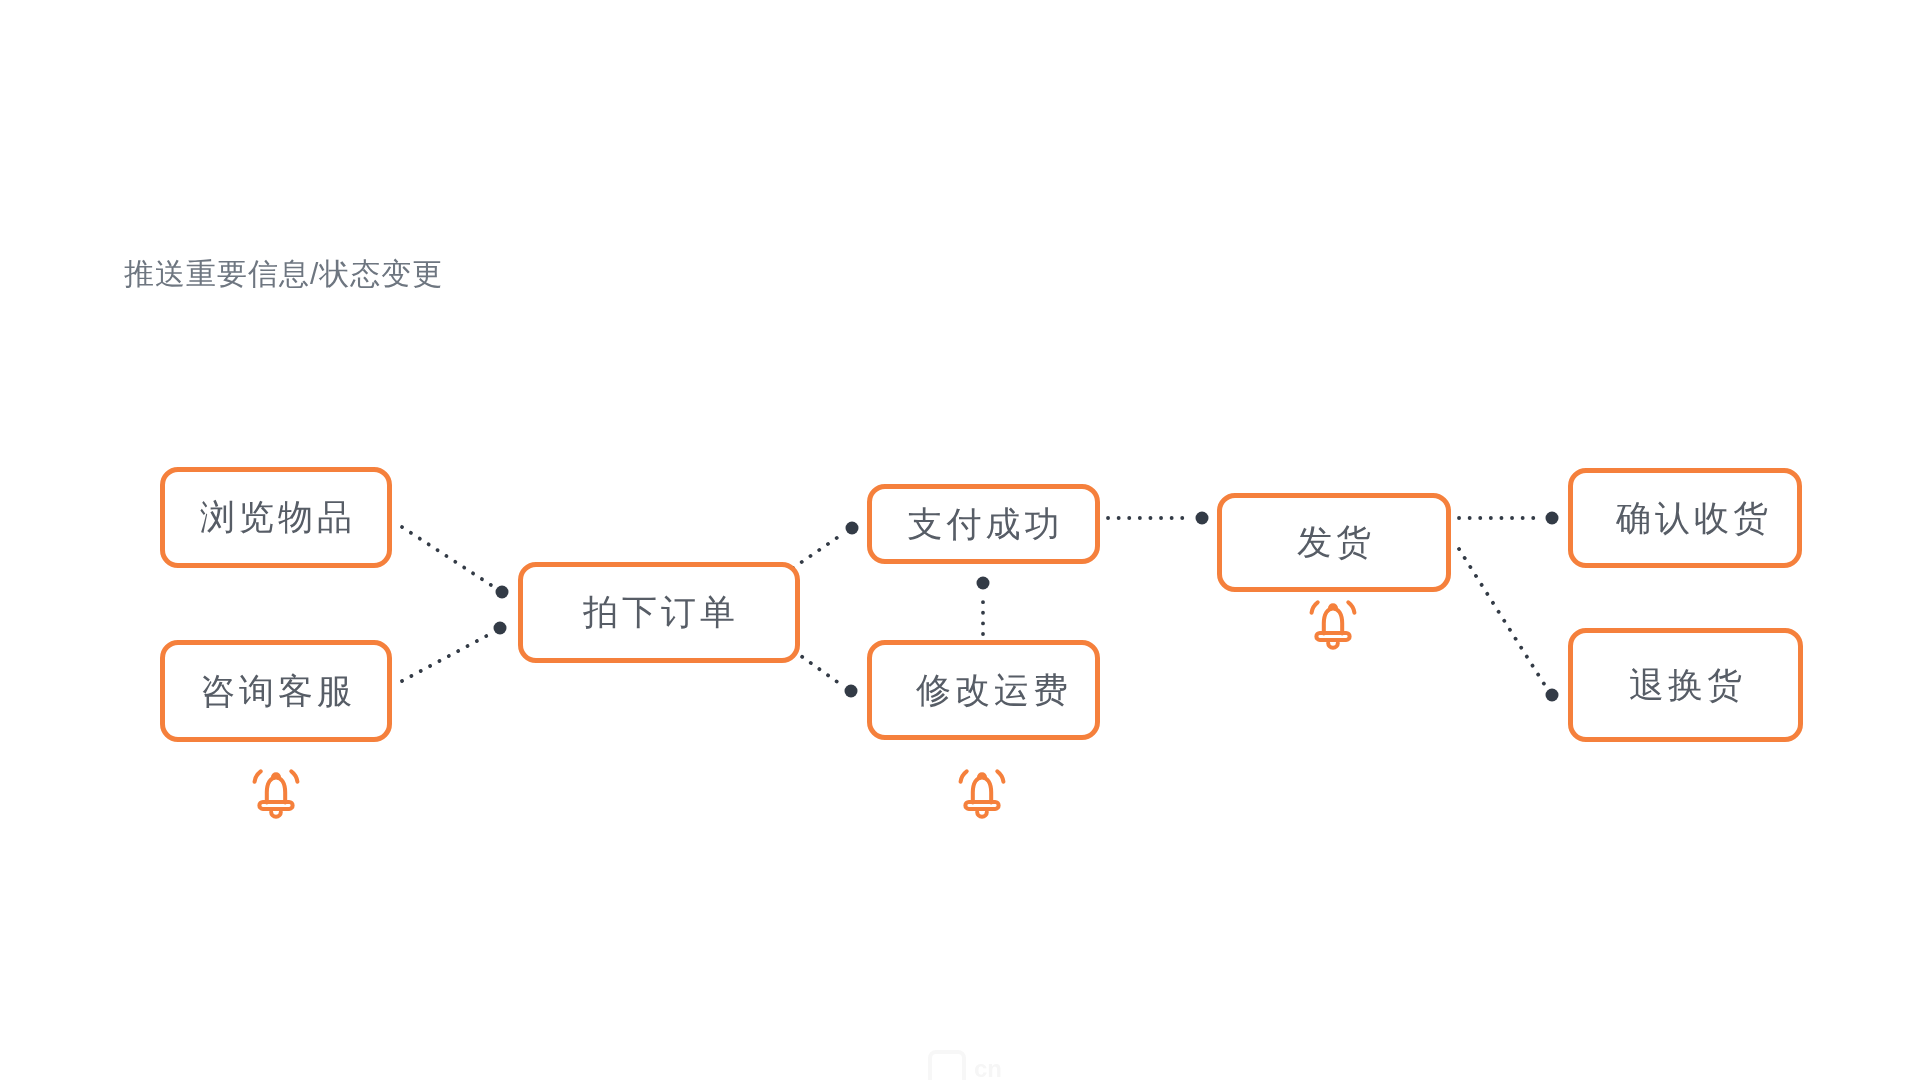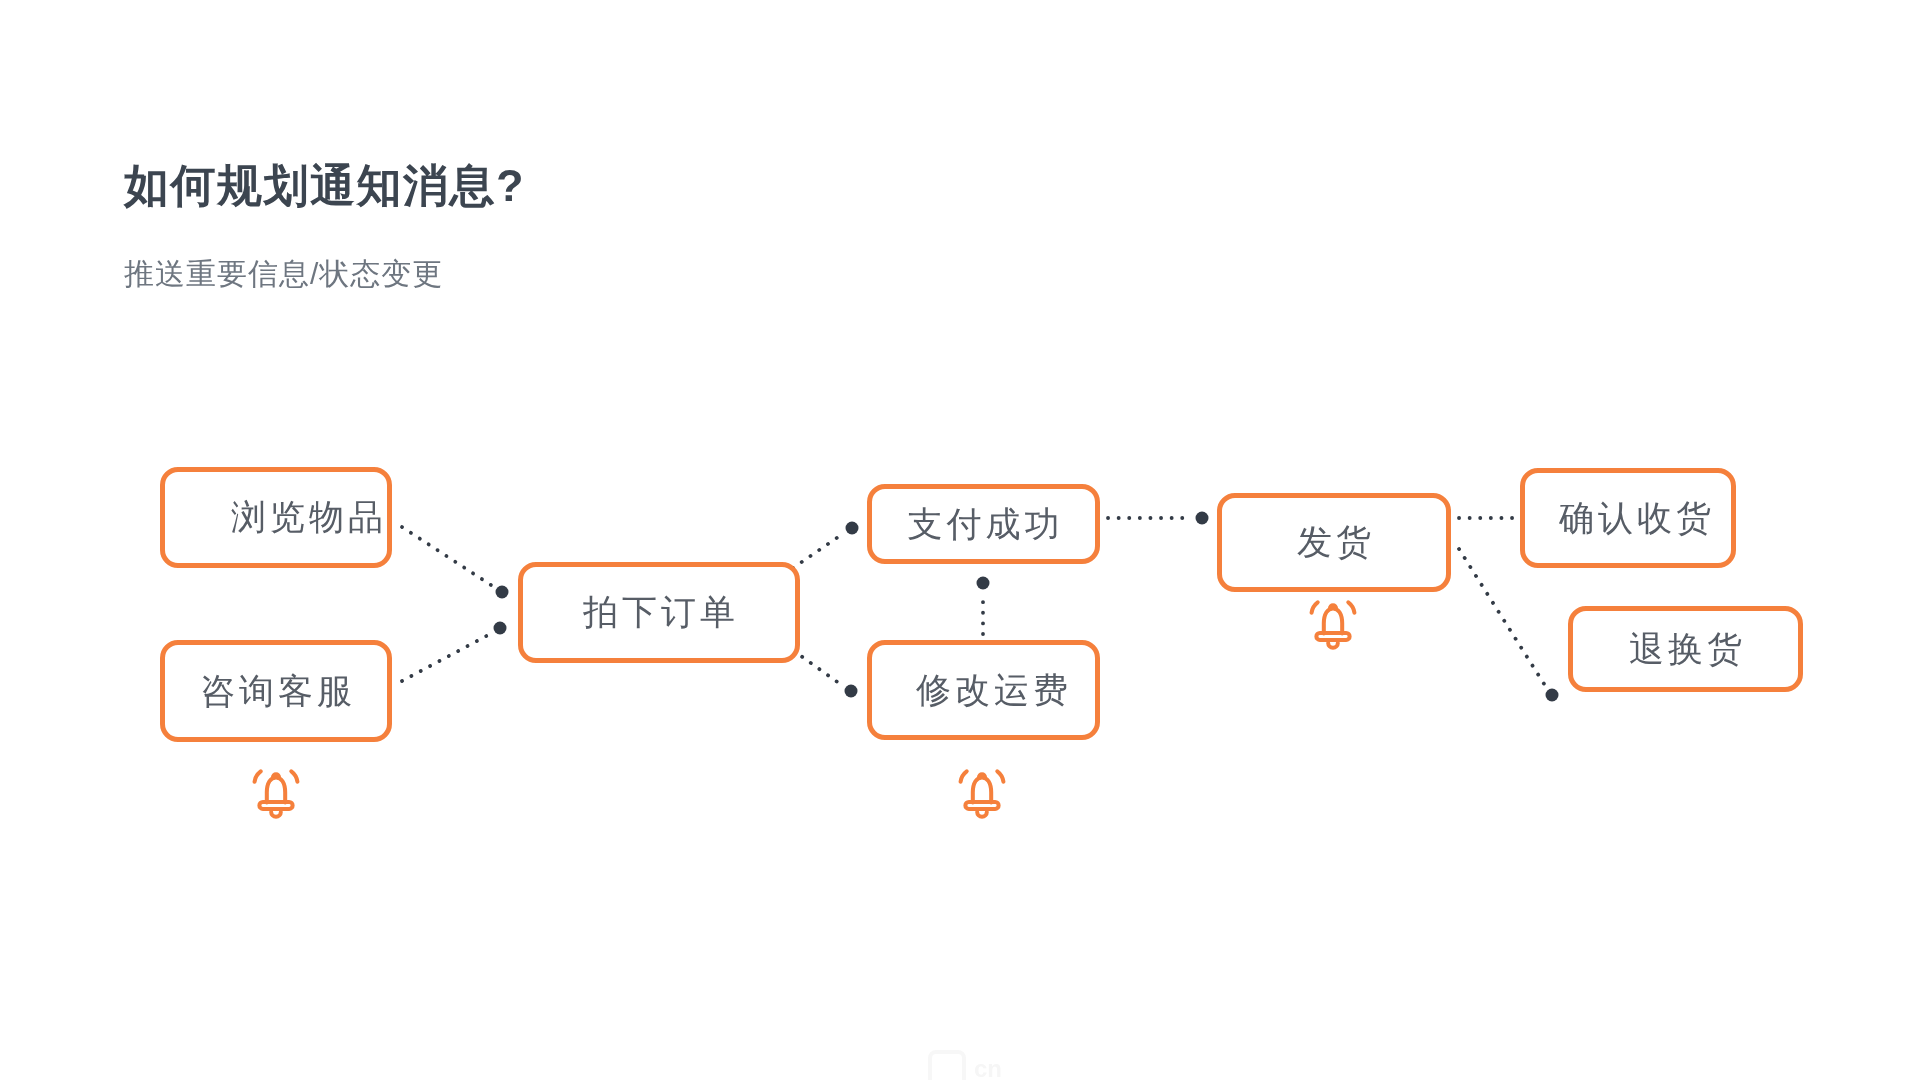--- a/index.html
+++ b/index.html
@@ -38,21 +38,20 @@
   .watermark{
     position:absolute;left:928px;top:1050px;display:flex;align-items:center;gap:8px;
     color:#F6F6F6;font-size:24px;font-weight:700;
   }
   .watermark .wm-shape{width:30px;height:30px;border:4px solid #F7F7F7;border-radius:8px;}
 </style>
 </head>
 <body>
 
 <div class="canvas">
-  <h1 class="page-title">如何规划通知消息?</h1>
   <p class="page-subtitle">推送重要信息/状态变更</p>
 
   <svg class="layer" viewBox="0 0 1920 1080" width="1920" height="1080" xmlns="http://www.w3.org/2000/svg">
       <line x1="402" y1="527" x2="494" y2="587" class="edge"></line>
       <circle cx="502" cy="592" r="6.5" class="edge-dot"></circle>
       <line x1="402" y1="681" x2="492" y2="633" class="edge"></line>
       <circle cx="500" cy="628" r="6.5" class="edge-dot"></circle>
       <line x1="758" y1="592" x2="844" y2="533" class="edge"></line>
       <circle cx="852" cy="528" r="6.5" class="edge-dot"></circle>
       <line x1="759" y1="626" x2="843" y2="686" class="edge"></line>
@@ -61,42 +60,42 @@
       <circle cx="983" cy="583" r="6.5" class="edge-dot"></circle>
       <line x1="1108" y1="518" x2="1192" y2="518" class="edge"></line>
       <circle cx="1202" cy="518" r="6.5" class="edge-dot"></circle>
       <line x1="1459" y1="518" x2="1542" y2="518" class="edge"></line>
       <circle cx="1552" cy="518" r="6.5" class="edge-dot"></circle>
       <line x1="1459" y1="549" x2="1546" y2="687" class="edge"></line>
       <circle cx="1552" cy="695" r="6.5" class="edge-dot"></circle>
     </svg>
 
   <div class="layer">
-      <div class="node" style="left: 160px; top: 467px; width: 232px; height: 101px; justify-content: flex-end;">
+      <div class="node" style="left: 160px; top: 467px; width: 232px; height: 101px;">
         <span>浏览物品</span>
       </div>
       <div class="node" style="left: 160px; top: 640px; width: 232px; height: 102px;">
         <span>咨询客服</span>
       </div>
       <div class="node" style="left: 518px; top: 562px; width: 282px; height: 101px;">
         <span>拍下订单</span>
       </div>
       <div class="node" style="left: 867px; top: 484px; width: 233px; height: 80px;">
         <span>支付成功</span>
       </div>
       <div class="node" style="left: 867px; top: 640px; width: 233px; height: 100px; padding-left: 17px;">
         <span>修改运费</span>
       </div>
       <div class="node" style="left: 1217px; top: 469px; width: 234px; height: 99px; margin-top: 24px;">
         <span>发货</span>
       </div>
-      <div class="node" style="left: 1520px; top: 468px; width: 216px; height: 100px; padding-left: 14px;">
+      <div class="node" style="left: 1568px; top: 468px; width: 234px; height: 100px; padding-left: 14px;">
         <span>确认收货</span>
       </div>
-      <div class="node" style="left: 1568px; top: 606px; width: 235px; height: 86px;">
+      <div class="node" style="left: 1568px; top: 628px; width: 235px; height: 114px;">
         <span>退换货</span>
       </div>
       <svg viewBox="0 0 64 64" width="56" height="58" class="bell" style="left: 248px; top: 762px;">
         <path d="M21.5 45 V33.5 C21.5 22.5 26 16.5 32 16.5 C38 16.5 42.5 22.5 42.5 33.5 V45"></path>
         <path d="M28.5 16.5 a3.5 3.5 0 0 1 7 0"></path>
         <path d="M26.5 56 a5.5 5.5 0 0 0 11 0"></path>
         <path d="M14.5 9.5 C10.5 12.5 8 17 7.5 21.5"></path>
         <path d="M49.5 9.5 C53.5 12.5 56 17 56.5 21.5"></path>
         <rect x="13" y="44.5" width="38" height="8" rx="4"></rect>
       </svg>

